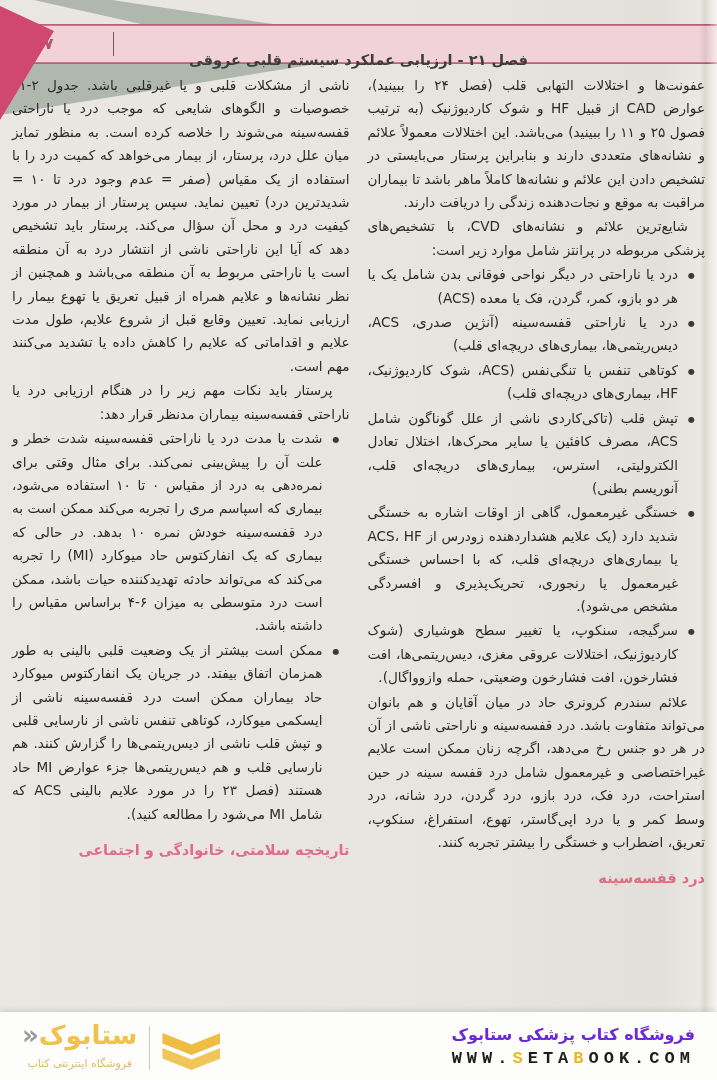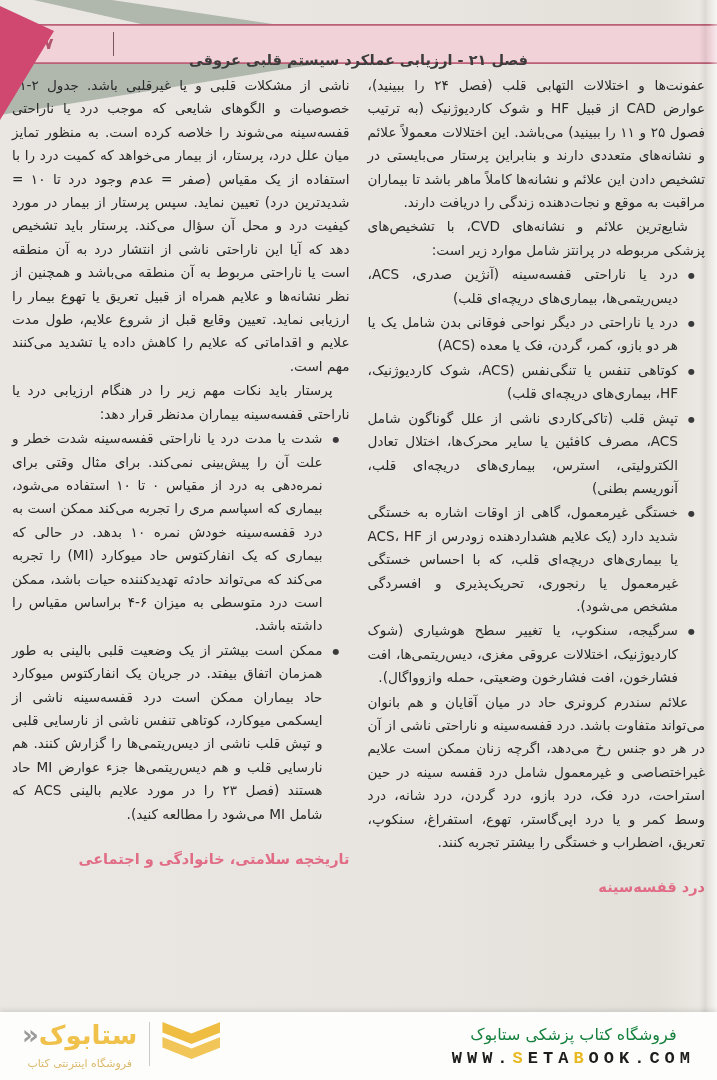--- a/index.html
+++ b/index.html
@@ -28,40 +28,40 @@
   
   .columns{position:absolute;top:74px;left:12px;right:12px;bottom:70px;display:flex;gap:18px;
     direction:rtl;z-index:2;}
   .col{width:50%;color:#2a2a2a;}
   .para{font-size:13.6px;line-height:23.4px;text-align:justify;margin:0 0 1px 0;direction:rtl;}
   .p-indent{text-indent:17px;}
   ul.bullets{list-style:none;margin:1px 0;padding:0 10px 0 0;direction:rtl;}
   ul.bullets li{position:relative;padding-right:17px;font-size:13.6px;line-height:23.4px;
     text-align:justify;margin-bottom:1px;}
   ul.bullets li::before{content:"●";position:absolute;right:0;top:1px;font-size:8px;color:#3a3a3a;}
-  .pink-heading{font-size:14.5px;font-weight:bold;color:#e16c86;margin:25px 0 4px 0;direction:rtl;text-align:right;}
+  .pink-heading{font-size:14.5px;font-weight:bold;color:#e16c86;margin:16px 0 4px 0;direction:rtl;text-align:right;}
   
   .page-curl{position:absolute;right:0;top:0;bottom:68px;width:18px;z-index:4;
     background:linear-gradient(to right,rgba(0,0,0,0) 0,rgba(0,0,0,0.07) 35%,rgba(0,0,0,0.02) 55%,rgba(255,255,255,0.5) 100%);}
   
   .footer{position:absolute;left:0;right:0;bottom:0;height:68px;background:#fdfdfc;z-index:5;
     display:flex;align-items:center;justify-content:space-between;padding:0 22px;box-sizing:border-box;
     box-shadow:0 -2px 5px rgba(0,0,0,0.10);}
-  .logo{display:flex;align-items:flex-start;gap:12px;}
+  .logo{display:flex;align-items:flex-end;gap:12px;}
   .logo-text-block{text-align:center;}
   .logo-wordmark{direction:rtl;font-size:26px;font-weight:bold;color:#f0c24b;line-height:26px;letter-spacing:1px;}
   .logo-guillemet{color:#9a9a9a;font-weight:bold;}
   .logo-tagline{font-size:11px;color:#dcba6b;direction:rtl;margin-top:9px;}
   .logo-divider{width:1px;height:44px;background:#c9c9c9;}
   .logo-emblem{display:flex;flex-direction:column;align-items:center;}
   .chev{width:58px;height:22px;background:#eebd42;
     clip-path:polygon(0 0,50% 52%,100% 0,100% 48%,50% 100%,0 48%);}
   .chev2{margin-top:-7px;background:#f1c558;}
   .footer-info{text-align:center;}
-  .store-name{font-size:16px;font-weight:normal;color:#15803d;direction:rtl;margin-bottom:5px;}
+  .store-name{font-size:16px;font-weight:bold;color:#6d28d9;direction:rtl;margin-bottom:5px;}
   .website{font-size:17px;font-weight:bold;color:#1d1d1d;letter-spacing:5px;font-family:Liberation Mono, monospace;}
   .website .yellow{color:#e8b923;}
 </style>
 </head>
 <body>
 
 <div class="page">
 
   <div class="deco deco-gray-top"></div>
   <div class="deco deco-gray-bottom"></div>
@@ -72,22 +72,22 @@
     <div class="band-divider"></div>
     <div class="page-number">۲۷</div>
   </header>
 
   <main class="columns">
 
     <section class="col">
       <p class="para">عفونت‌ها و اختلالات التهابی قلب (فصل ۲۴ را ببینید)، عوارض CAD از قبیل HF و شوک کاردیوژنیک (به ترتیب فصول ۲۵ و ۱۱ را ببینید) می‌باشد. این اختلالات معمولاً علائم و نشانه‌های متعددی دارند و بنابراین پرستار می‌بایستی در تشخیص دادن این علائم و نشانه‌ها کاملاً ماهر باشد تا بیماران مراقبت به موقع و نجات‌دهنده زندگی را دریافت دارند.</p>
       <p class="para p-indent">شایع‌ترین علائم و نشانه‌های CVD، با تشخیص‌های پزشکی مربوطه در پرانتز شامل موارد زیر است:</p>
       <ul class="bullets">
+        <li>درد یا ناراحتی در دیگر نواحی فوقانی بدن شامل یک یا هر دو بازو، کمر، گردن، فک یا معده (ACS)</li>
         <li>درد یا ناراحتی قفسه‌سینه (آنژین صدری، ACS، دیس‌ریتمی‌ها، بیماری‌های دریچه‌ای قلب)</li>
-        <li>درد یا ناراحتی در دیگر نواحی فوقانی بدن شامل یک یا هر دو بازو، کمر، گردن، فک یا معده (ACS)</li>
         <li>کوتاهی تنفس یا تنگی‌نفس (ACS، شوک کاردیوژنیک، HF، بیماری‌های دریچه‌ای قلب)</li>
         <li>تپش قلب (تاکی‌کاردی ناشی از علل گوناگون شامل ACS، مصرف کافئین یا سایر محرک‌ها، اختلال تعادل الکترولیتی، استرس، بیماری‌های دریچه‌ای قلب، آنوریسم بطنی)</li>
         <li>خستگی غیرمعمول، گاهی از اوقات اشاره به خستگی شدید دارد (یک علایم هشداردهنده زودرس از ACS، HF یا بیماری‌های دریچه‌ای قلب، که با احساس خستگی غیرمعمول یا رنجوری، تحریک‌پذیری و افسردگی مشخص می‌شود).</li>
         <li>سرگیجه، سنکوپ، یا تغییر سطح هوشیاری (شوک کاردیوژنیک، اختلالات عروقی مغزی، دیس‌ریتمی‌ها، افت فشارخون، افت فشارخون وضعیتی، حمله وازوواگال).</li>
       </ul>
       <p class="para p-indent">علائم سندرم کرونری حاد در میان آقایان و هم بانوان می‌تواند متفاوت باشد. درد قفسه‌سینه و ناراحتی ناشی از آن در هر دو جنس رخ می‌دهد، اگرچه زنان ممکن است علایم غیراختصاصی و غیرمعمول شامل درد قفسه سینه در حین استراحت، درد فک، درد بازو، درد گردن، درد شانه، درد وسط کمر و یا درد اپی‌گاستر، تهوع، استفراغ، سنکوپ، تعریق، اضطراب و خستگی را بیشتر تجربه کنند.</p>
       <h3 class="pink-heading">درد قفسه‌سینه</h3>
     </section>
 
     <section class="col">

